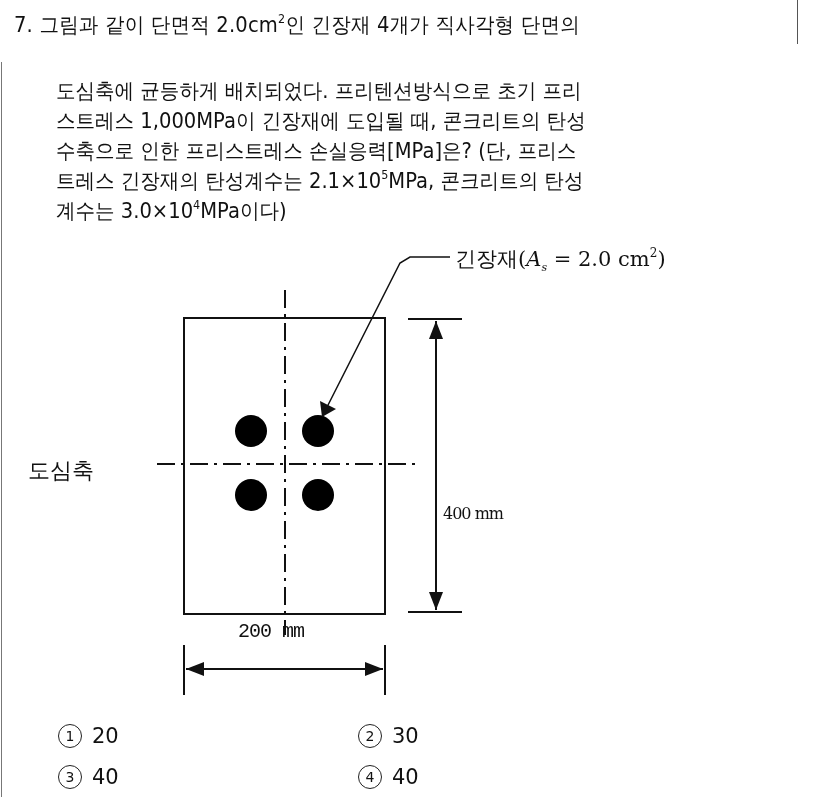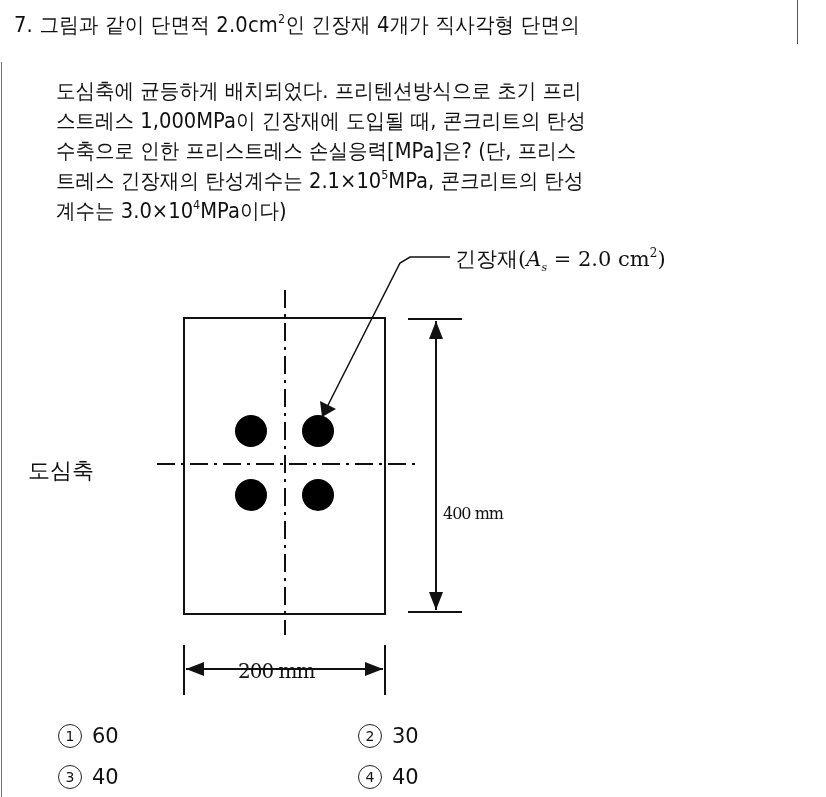--- a/index.html
+++ b/index.html
@@ -93,23 +93,24 @@
     }
     .lbl-400 {
       left: 443px;
       top: 244px;
       font-size: 16px;
       letter-spacing: -1px;
       margin-top: 45px;
     }
     .lbl-200 {
       left: 238px;
-      top: 444px;
+      top: 405px;
       font-size: 20px;
       letter-spacing: -1px;
+      font-family: Liberation Mono, monospace;
     }
     .choices {
       position: absolute;
       left: 58px;
       top: 724px;
       width: 700px;
       font-size: 21px;
     }
     .choice {
       position: absolute;
@@ -186,21 +187,21 @@
     <span>긴장재(</span><span class="ital">A</span><sub style="font-size:11px;font-style:italic;">s</sub><span> = 2.0 cm</span><sup>2</sup><span>)</span>
   </div>
   <div class="fig-text lbl-axis">도심축</div>
   <div class="fig-text lbl-400">400 mm</div>
   <div class="fig-text lbl-200">200 mm</div>
 </div>
 
 <div class="choices">
   <div class="choice c1">
     <span class="num">1</span>
-    <span>60</span>
+    <span>20</span>
   </div>
   <div class="choice c2">
     <span class="num">2</span>
     <span>30</span>
   </div>
   <div class="choice c3">
     <span class="num">3</span>
     <span>40</span>
   </div>
   <div class="choice c4">

